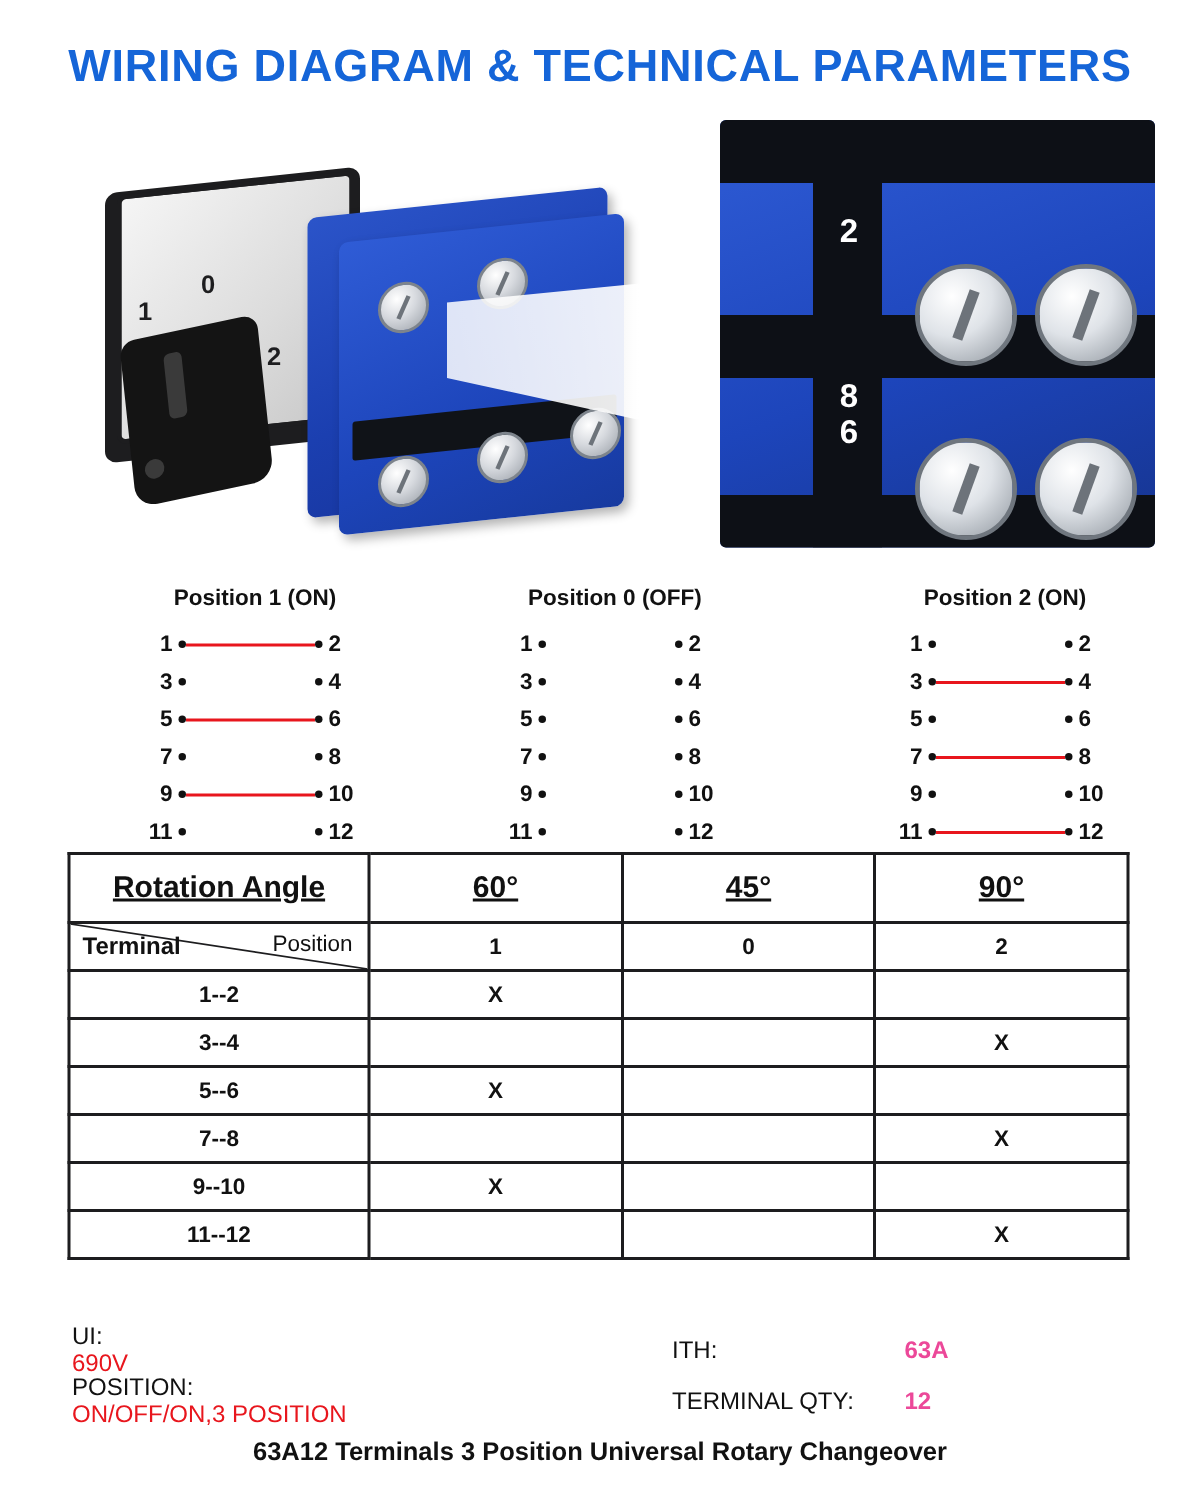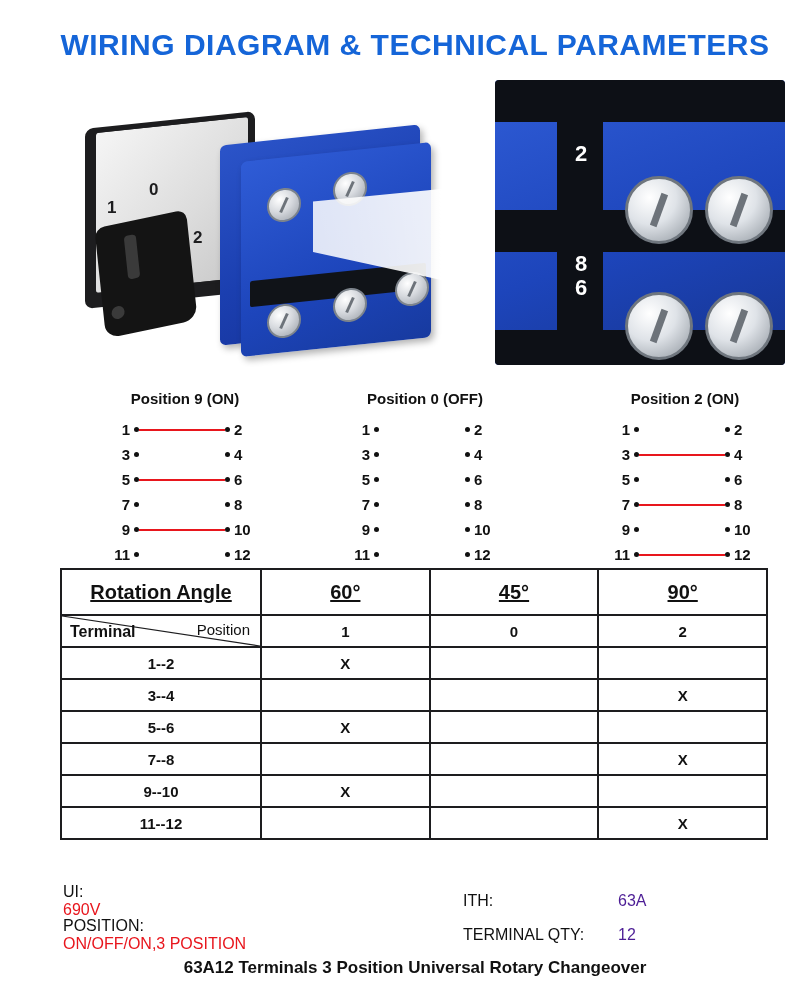--- a/index.html
+++ b/index.html
@@ -4,21 +4,21 @@
 <style>
   html,body{margin:0;padding:0;}
   body{
     width:800px;height:1000px;
     background:#ffffff;
     font-family:"Liberation Sans", sans-serif;
     color:#111;
     overflow:hidden;
     position:relative;
   }
-  .page{width:780px;height:1000px;position:relative;margin-left:15px;}
+  .page{width:780px;height:1000px;position:relative;}
 
   
   .title{
     position:absolute;left:0;top:28px;width:800px;
     text-align:center;
     font-size:30px;font-weight:bold;letter-spacing:0.5px;
     color:#1565d8;
   }
 
   
@@ -186,21 +186,21 @@
   .diagcell .term-lbl{
     position:absolute;left:8px;bottom:5px;font-size:16px;font-weight:bold;
   }
 
   
   .specs{position:absolute;left:48px;top:884px;width:710px;}
   .specrow{display:flex;align-items:center;height:34px;font-size:16px;}
   .sl-label{width:120px;font-weight:normal;color:#111;}
   .sl-value{color:#e8161d;font-weight:normal;}
   .sr-label{width:155px;font-weight:normal;color:#111;text-align:left;}
-  .sr-value{color:#4c1d95;font-weight:normal;}
+  .sr-value{color:#ec4899;font-weight:bold;}
   .left-col{width:400px;display:flex;flex-direction:column;}
   .right-col{width:310px;display:flex;align-items:flex-end;}
 
   
   .footer{
     position:absolute;left:0;top:958px;width:800px;text-align:center;
     font-size:17px;font-weight:bold;color:#111;
   }
 </style>
 </head>
@@ -247,21 +247,21 @@
       <div class="zscrew zs-a"></div>
       <div class="zscrew zs-b"></div>
       <div class="zscrew zs-c"></div>
       <div class="zscrew zs-d"></div>
     </div>
   </div>
 
   <div class="posrow">
 
     <div class="posblock pb1">
-      <div class="posttl">Position 9 (ON)</div>
+      <div class="posttl">Position 1 (ON)</div>
       <div class="prow">
         <span class="lnum">1</span>
         <span class="sp4"></span>
           <span class="dotL"></span>
         <span class="gap">
             <span class="wire"></span>
           </span>
         <span class="dotR"></span>
           <span class="sp4"></span>
         <span class="rnum">2</span>

